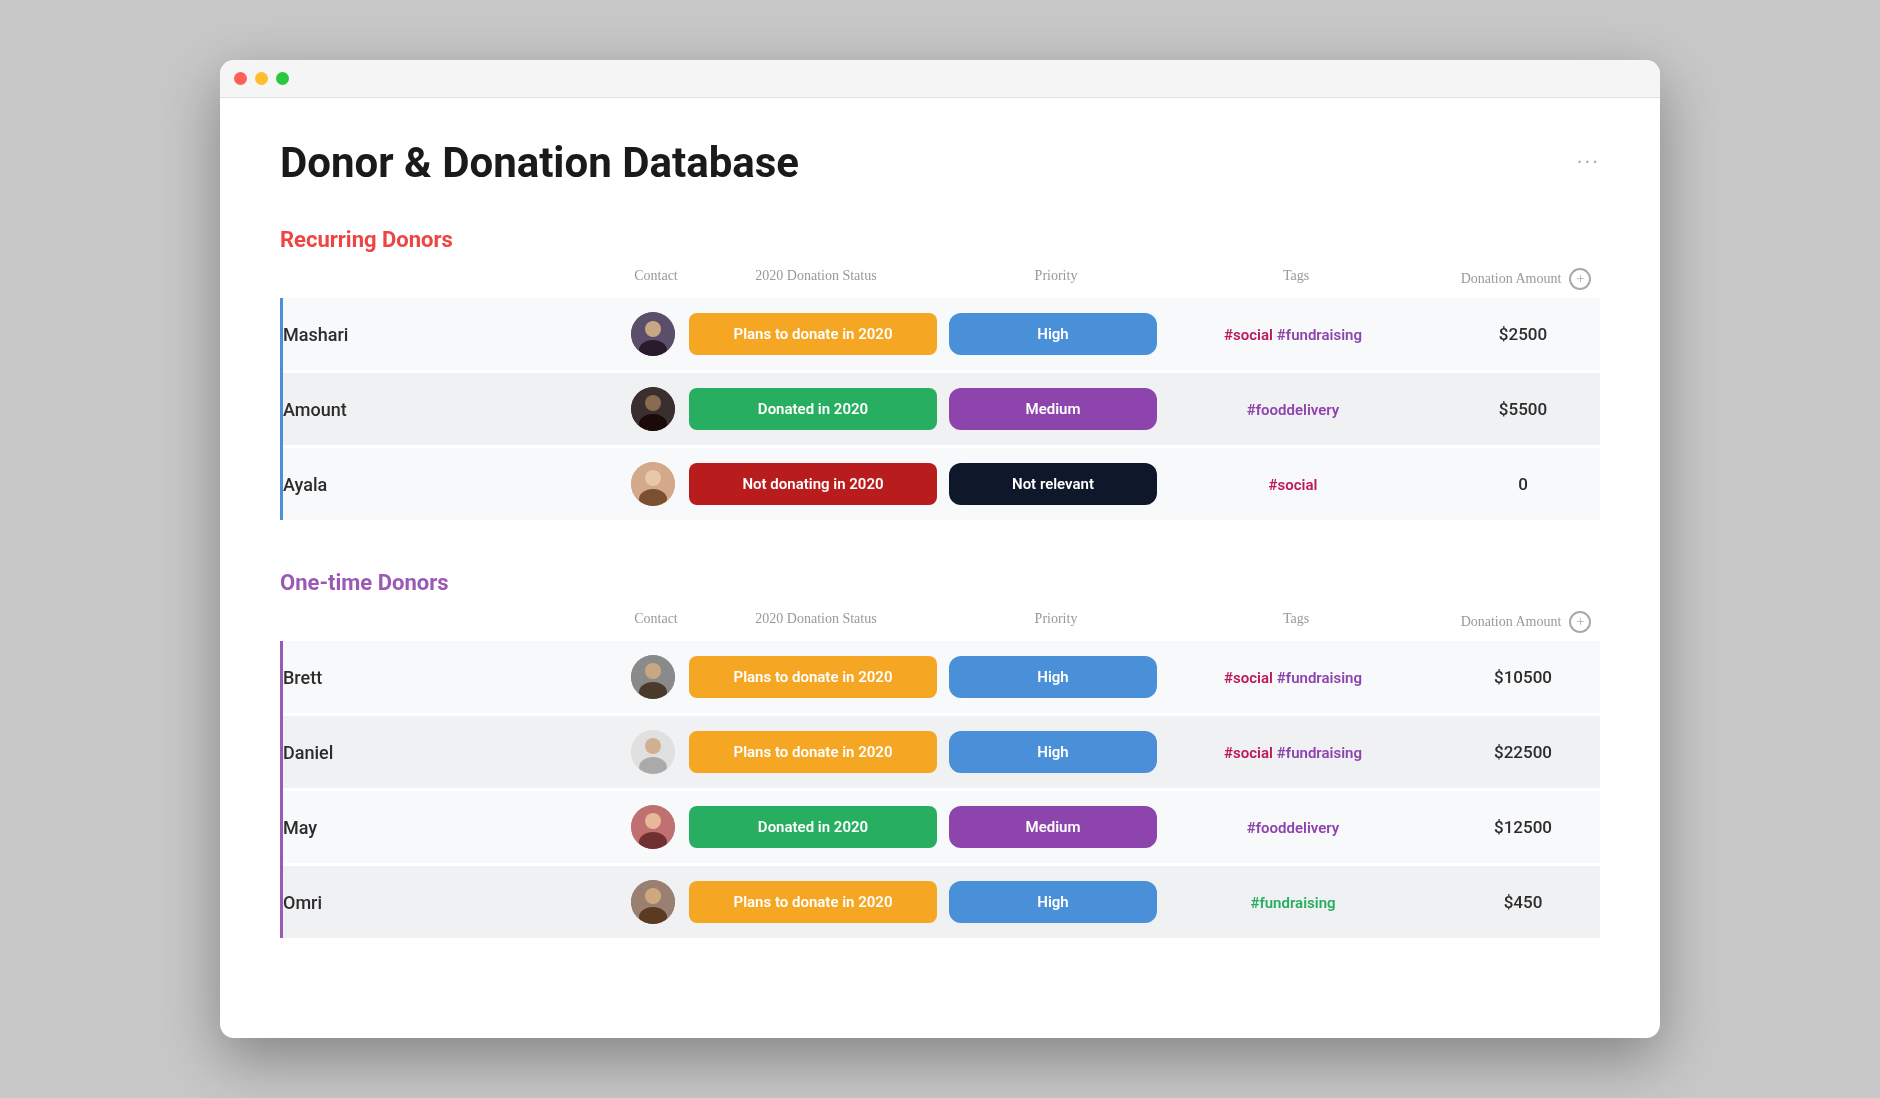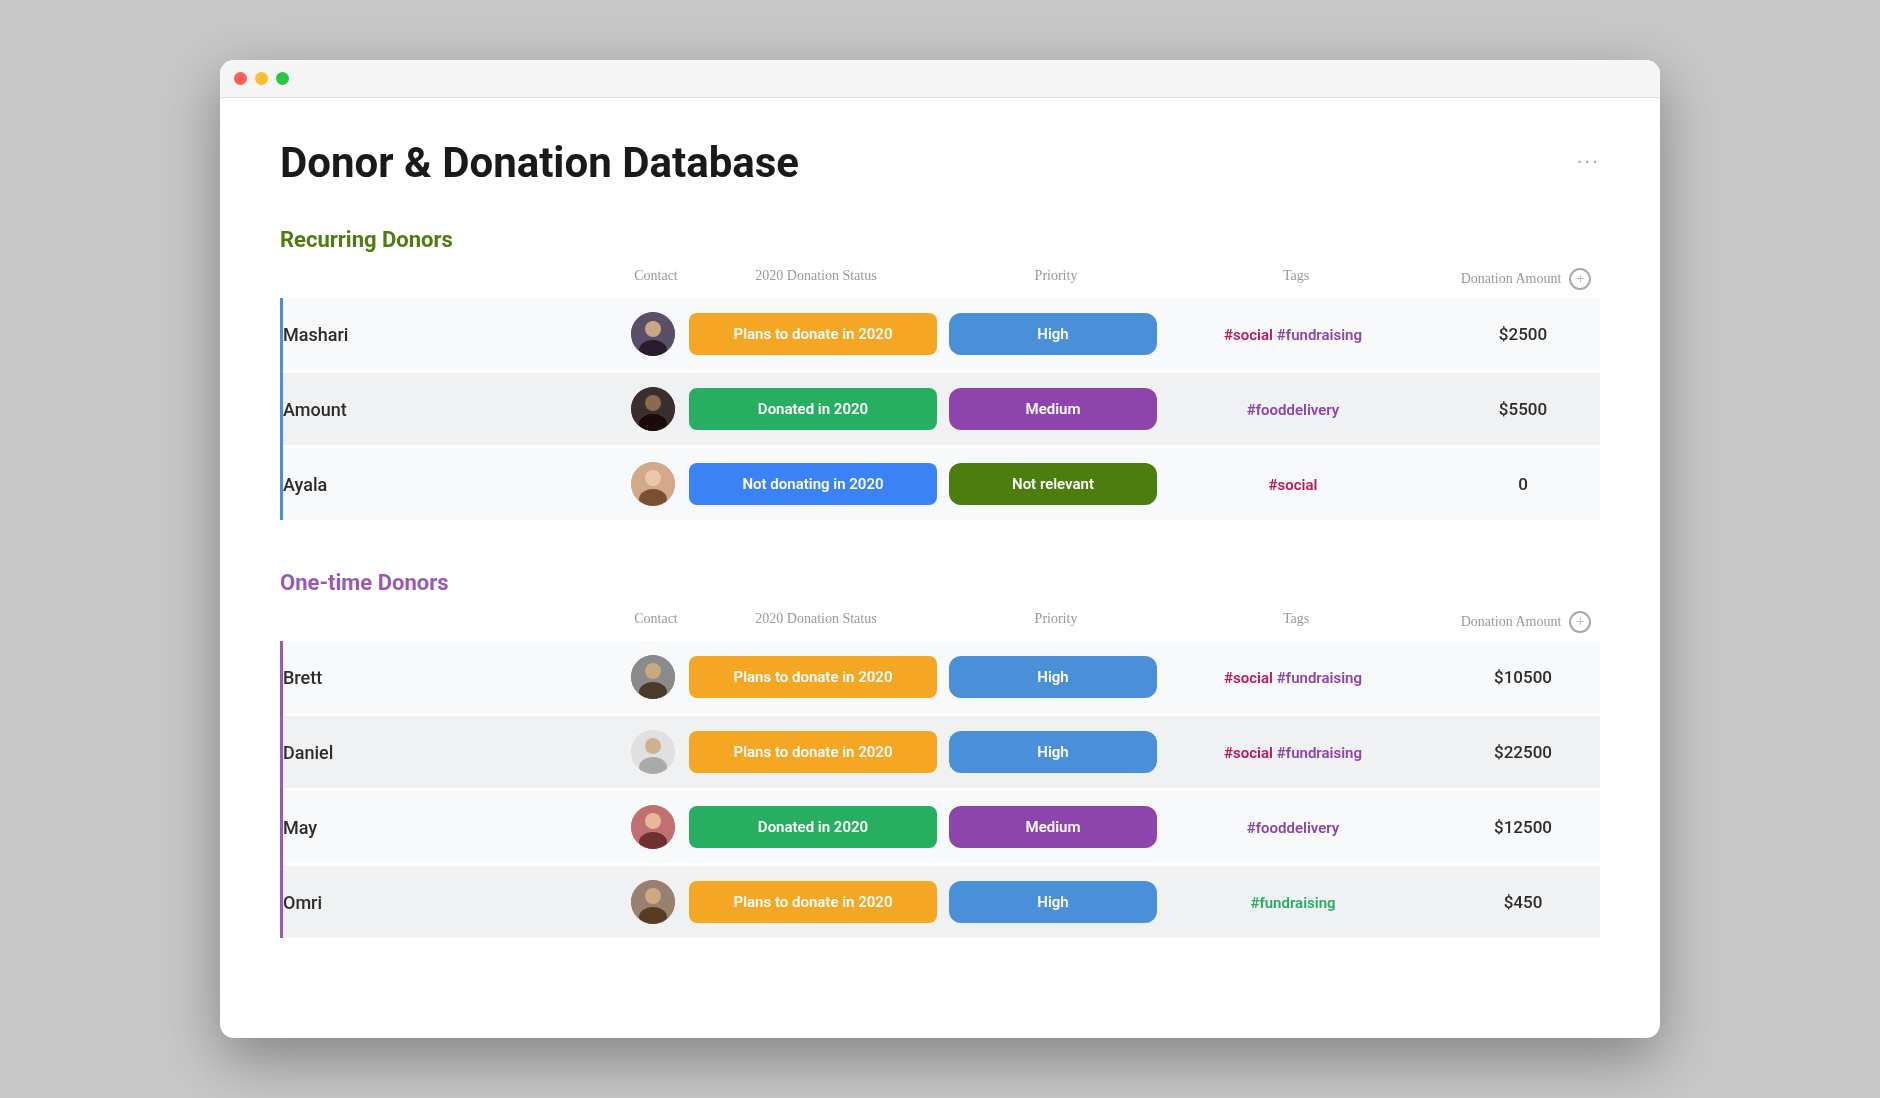--- a/index.html
+++ b/index.html
@@ -72,21 +72,21 @@
       display: flex;
       align-items: center;
       margin-bottom: 16px;
     }
 
     .section-title {
       font-size: 22px;
       font-weight: 700;
     }
 
-    .section-title.blue { color: #4d7c0f; }
+    .section-title.blue { color: #ef4444; }
     .section-title.purple { color: #9b59b6; }
 
     
     .col-headers {
       display: grid;
       grid-template-columns: 340px 60px 260px 220px 260px 200px;
       padding: 0 0 8px 0;
       margin-left: 6px;
       font-family: Liberation Serif, serif;
     }
@@ -159,36 +159,36 @@
       border-radius: 8px;
       padding: 12px 10px;
       text-align: center;
       font-size: 15px;
       font-weight: 600;
       color: white;
     }
 
     .status-orange { background: #f5a623; }
     .status-green { background: #27ae60; }
-    .status-red { background: #3b82f6; }
+    .status-red { background: #b91c1c; }
 
     
     .priority-badge {
       margin: 8px 6px;
       border-radius: 12px;
       padding: 12px 10px;
       text-align: center;
       font-size: 15px;
       font-weight: 600;
       color: white;
     }
 
     .priority-blue { background: #4a90d9; }
     .priority-purple { background: #8e44ad; }
-    .priority-pink { background: #4d7c0f; }
+    .priority-pink { background: #0f172a; }
 
     
     .tags-cell {
       text-align: center;
       padding: 0 6px;
     }
 
     .tag {
       font-size: 15px;
       font-weight: 600;

